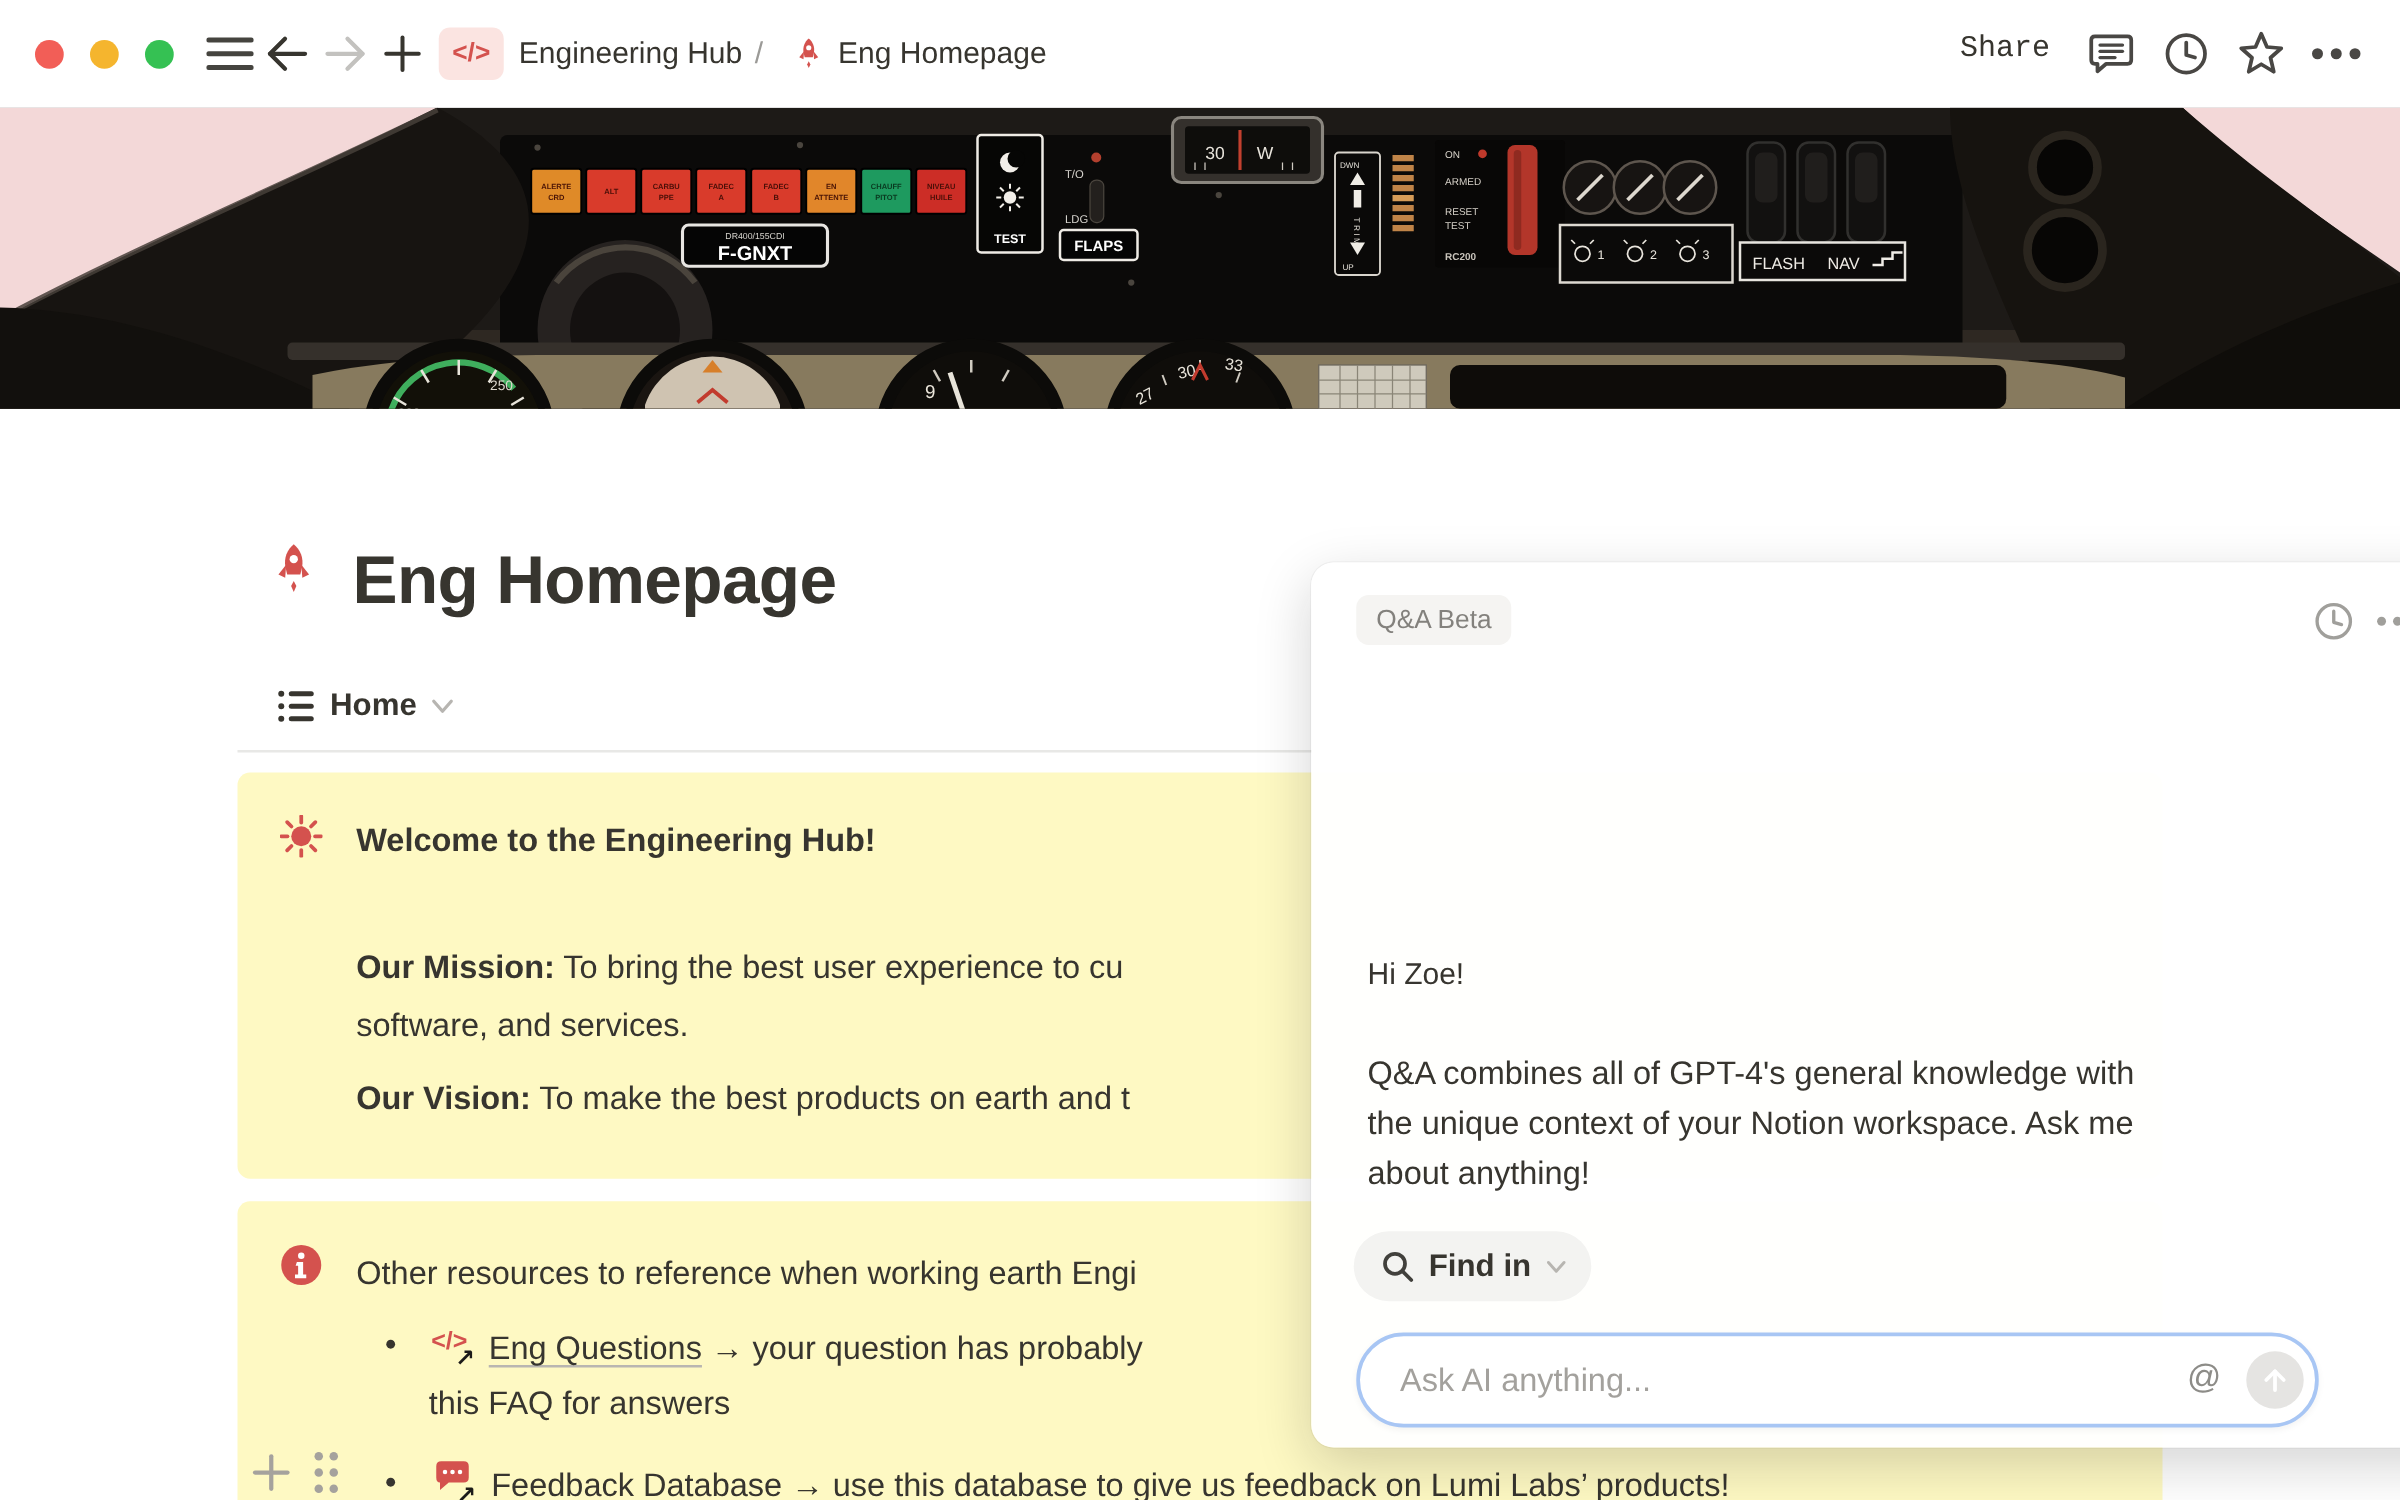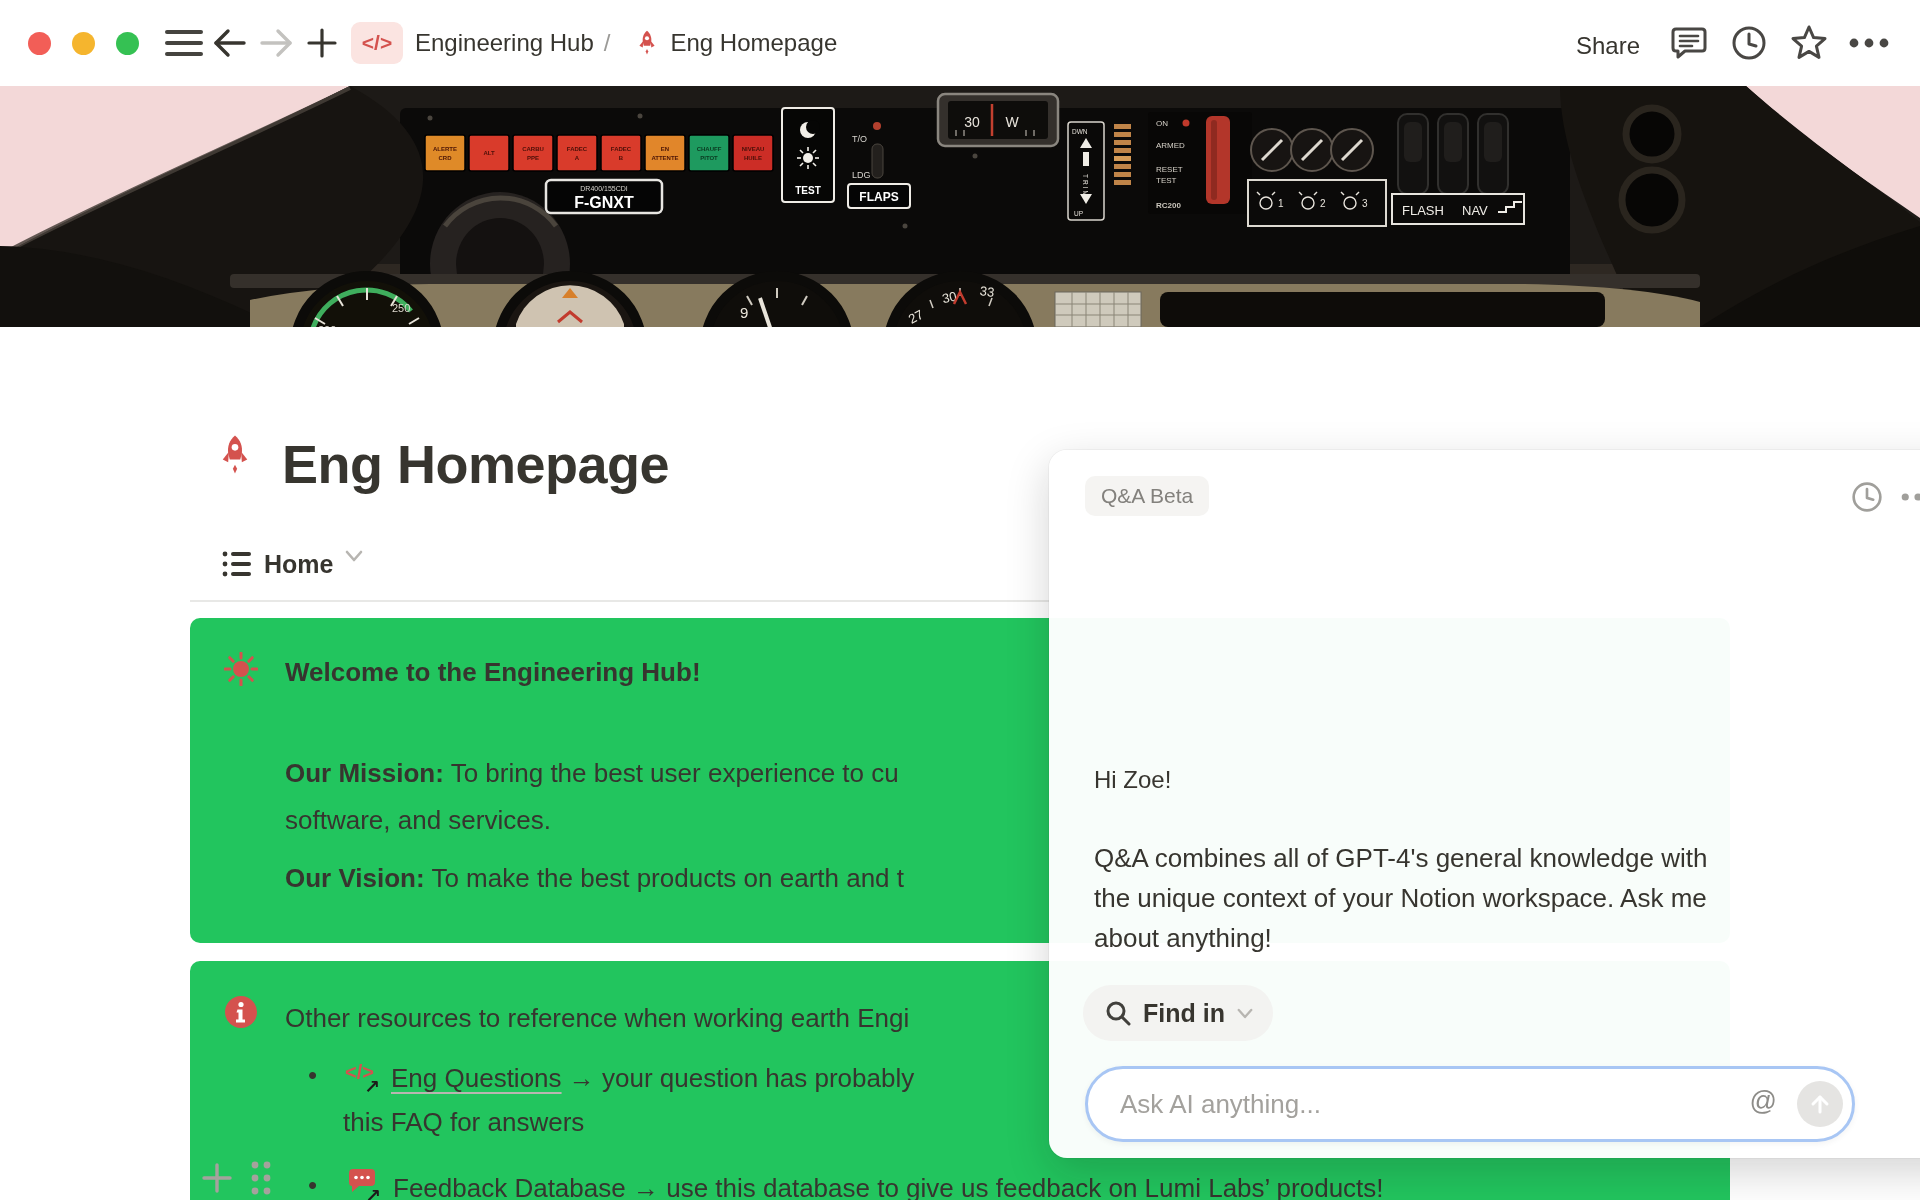--- a/index.html
+++ b/index.html
@@ -11,34 +11,34 @@
           display:flex;align-items:center;padding:0 28px;box-sizing:border-box;z-index:30;}
   .traffic{display:flex;gap:21px;margin-right:22px;}
   .traffic span{width:23px;height:23px;border-radius:50%;display:block;}
   .icon-btn{display:flex;align-items:center;justify-content:center;width:46px;height:46px;
             border-radius:8px;flex:0 0 auto;}
   .crumbs{display:flex;align-items:center;font-size:24px;font-weight:500;margin-left:6px;white-space:nowrap;}
   .ws-badge{display:flex;align-items:center;justify-content:center;width:52px;height:42px;
             background:#fbe4e1;border-radius:9px;color:#d4524e;font-weight:700;font-size:21px;margin-right:12px;}
   .crumb-sep{color:#9b9a97;font-weight:400;margin:0 10px;}
   .crumb-rocket{margin:0 10px 0 14px;display:flex;}
-  .tb-right{margin-left:auto;display:flex;align-items:flex-end;gap:14px;}
+  .tb-right{margin-left:auto;display:flex;align-items:flex-start;gap:14px;font-family:Liberation Mono, monospace;}
   .share{font-size:24px;font-weight:500;padding:6px 12px;border-radius:8px;}
 
   
   .cover{position:absolute;top:86px;left:0;width:1920px;height:241px;z-index:1;}
 
   
   .title-row{position:absolute;left:214px;top:430px;display:flex;align-items:flex-start;gap:26px;z-index:2;}
   .page-title{font-size:54px;font-weight:700;letter-spacing:-0.5px;line-height:68px;margin:0;}
-  .tab-row{position:absolute;left:222px;top:550px;display:flex;gap:12px;z-index:2;}
+  .tab-row{position:absolute;left:222px;top:550px;display:flex;align-items:center;gap:12px;z-index:2;}
   .tab-label{font-size:25px;font-weight:600;}
   .divider{position:absolute;left:190px;top:600px;width:1540px;height:2px;background:#e8e8e6;z-index:2;}
 
-  .callout{position:absolute;left:190px;width:1540px;background:#22c55e;border-radius:10px;z-index:2;}
+  .callout{position:absolute;left:190px;width:1540px;background:#fef9c3;border-radius:10px;z-index:2;}
   .callout.c1{top:618px;height:325px;}
   .callout.c2{top:961px;height:300px;}
   .co-icon{position:absolute;left:34px;top:34px;}
   .co-line{position:absolute;left:95px;font-size:26px;line-height:36px;white-space:nowrap;}
   .bold{font-weight:700;}
   .bullet-dot{position:absolute;font-size:26px;}
   .blink{font-weight:500;text-decoration:underline;text-decoration-color:#b9b6b1;
          text-underline-offset:5px;text-decoration-thickness:1.5px;}
   .inline-ic{display:inline-block;vertical-align:-6px;margin-right:10px;}
 

